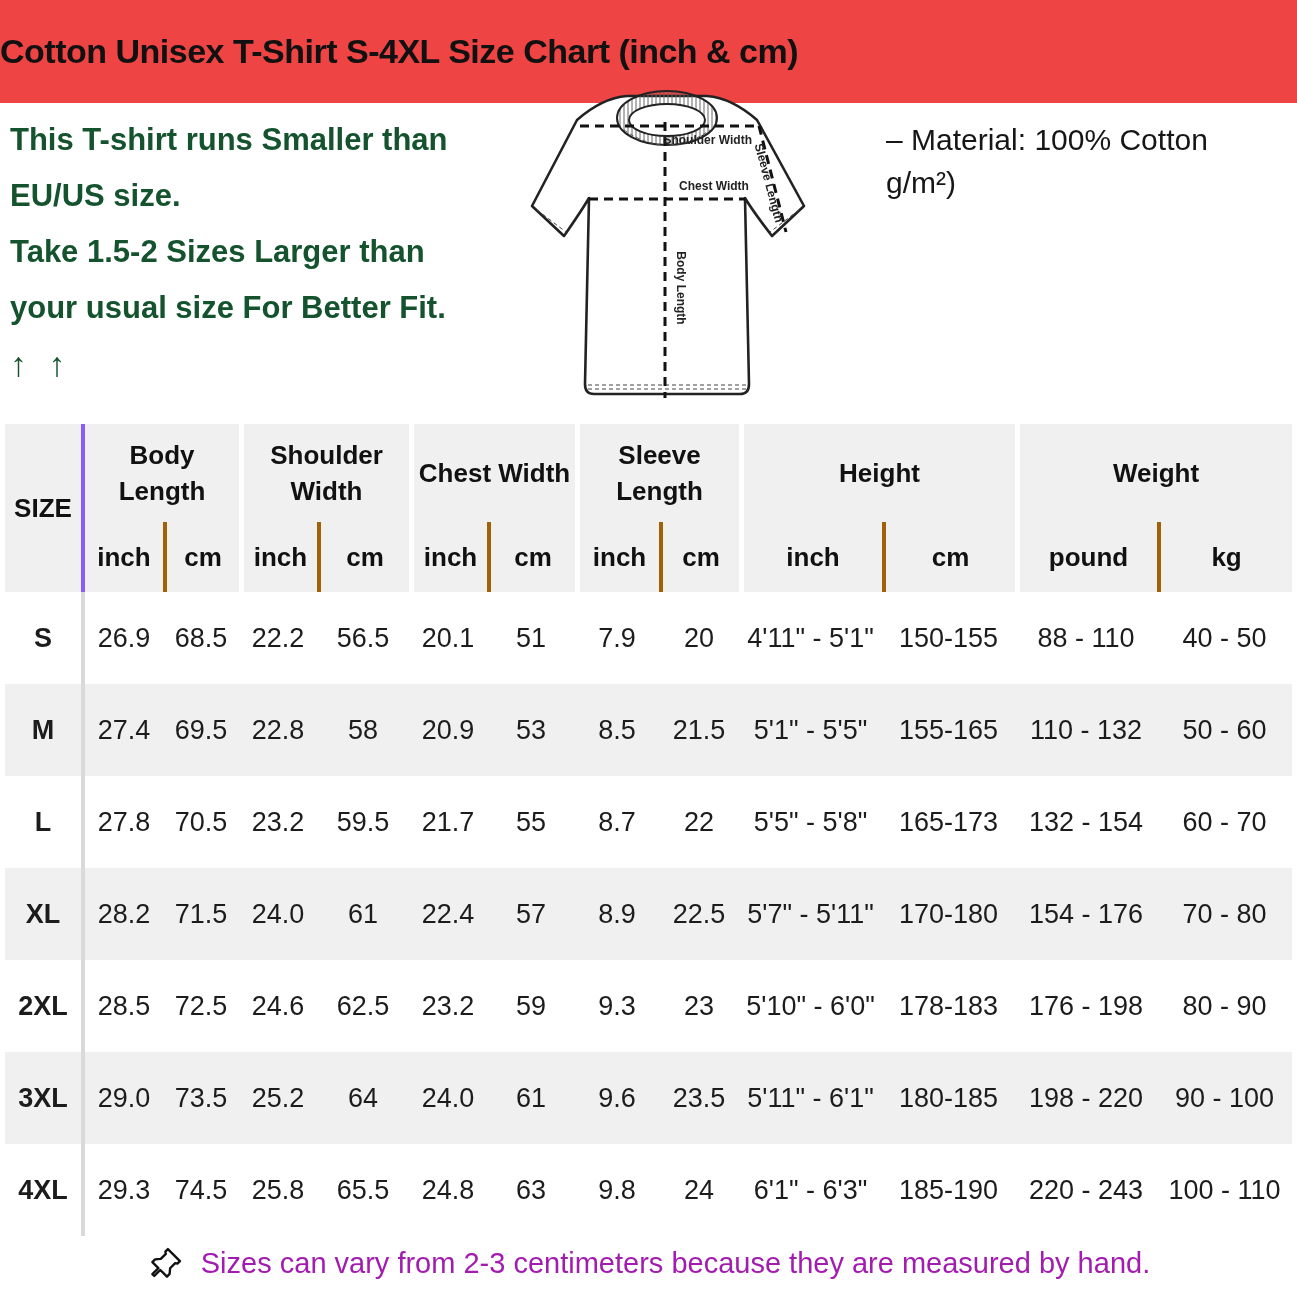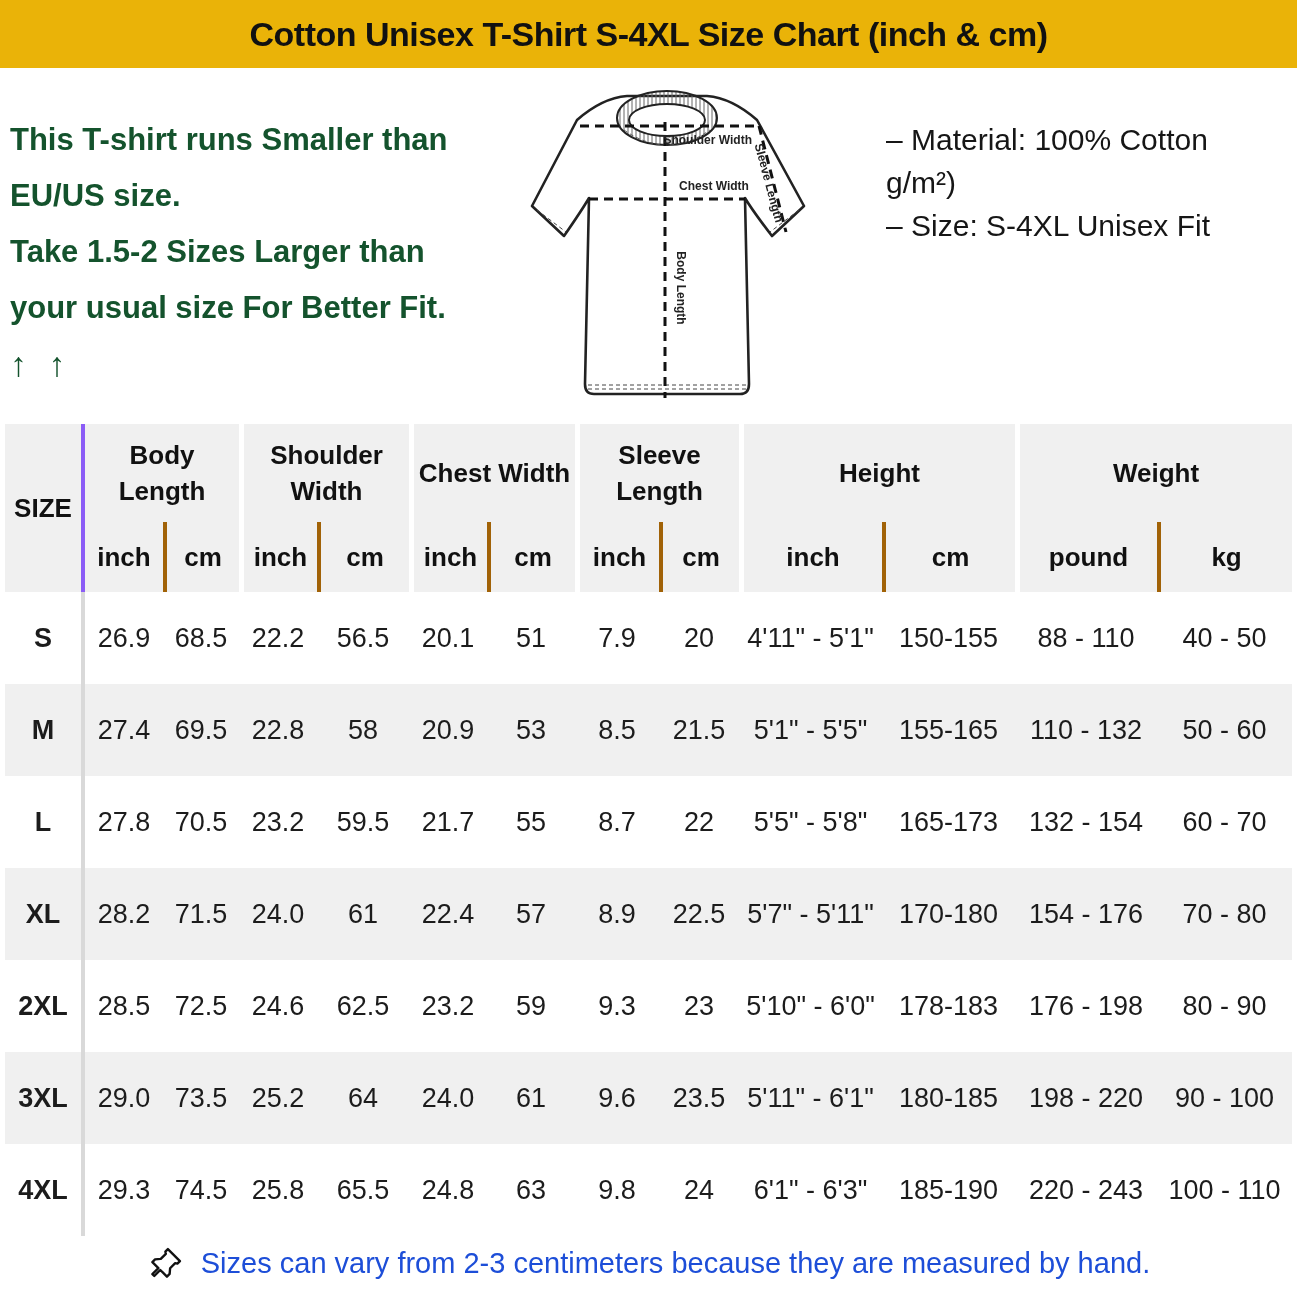--- a/index.html
+++ b/index.html
@@ -2,22 +2,22 @@
 <html><head>
 <meta charset="utf-8">
 <style>
   html,body{margin:0;padding:0;}
   body{
     width:1297px;height:1289px;position:relative;overflow:hidden;
     background:#ffffff;font-family:"Liberation Sans",sans-serif;color:#1a1a1a;
   }
   
   .banner{
-    position:absolute;left:0;top:0;width:1297px;height:68px;
-    background:#eab308;display:flex;align-items:center;justify-content:center;
+    position:absolute;left:0;top:0;width:1297px;height:103px;
+    background:#ef4444;display:flex;align-items:center;justify-content:flex-start;
   }
   .banner h1{margin:0;font-size:34px;font-weight:bold;color:#111;letter-spacing:-0.5px;}
   
   .notice{
     position:absolute;left:10px;top:112px;width:505px;
     color:#14532d;font-size:31px;font-weight:bold;line-height:56px;
   }
   .notice .arrows{font-size:34px;letter-spacing:6px;}
   .diagram{position:absolute;left:502px;top:86px;width:372px;height:342px;}
   .specs{
@@ -38,21 +38,21 @@
   th.grp-sep{border-left:5px solid #ffffff;}
   th.sub-sep{border-left:4px solid #a16207;}
   .size-table tbody td{height:92px;font-size:27px;color:#1c1c1c;background:#ffffff;}
   .size-table tbody td.size-cell{font-weight:bold;border-right:4px solid #d9d9d9;}
   .size-table tbody tr.stripe td{background:#f0f0f0;}
   .grp-line{display:block;}
   
   .footnote{
     position:absolute;left:0;top:1238px;width:1297px;height:50px;
     display:flex;align-items:center;justify-content:center;gap:16px;
-    font-size:29px;color:#1d4ed8;
+    font-size:29px;color:#a21caf;
   }
   .pin-icon{width:38px;height:38px;flex:0 0 auto;}
   
   .diagram text{font-family:"Liberation Sans",sans-serif;font-weight:bold;fill:#222;}
 </style>
 </head>
 <body>
 
 <header class="banner">
   <h1>Cotton Unisex T-Shirt S-4XL Size Chart (inch &amp; cm)</h1>
@@ -94,21 +94,20 @@
     <text x="250" y="58" font-size="12" text-anchor="end">Shoulder Width</text>
     <text x="212" y="104" font-size="12" text-anchor="middle">Chest Width</text>
     <text x="175" y="202" font-size="12" text-anchor="middle" transform="rotate(90 175 202)">Body Length</text>
     <text x="263" y="98" font-size="12" text-anchor="middle" transform="rotate(75 263 98)">Sleeve Length</text>
   </svg>
 </div>
 
 <div class="specs">
   <div>– Material: 100% Cotton</div>
   <div>g/m²)</div>
-  <div>– Size: S-4XL Unisex Fit</div>
 </div>
 
 <table class="size-table">
   <colgroup>
     <col style="width:80px">
       <col style="width:78px">
       <col style="width:76px">
     <col style="width:78px">
       <col style="width:92px">
       <col style="width:78px">

